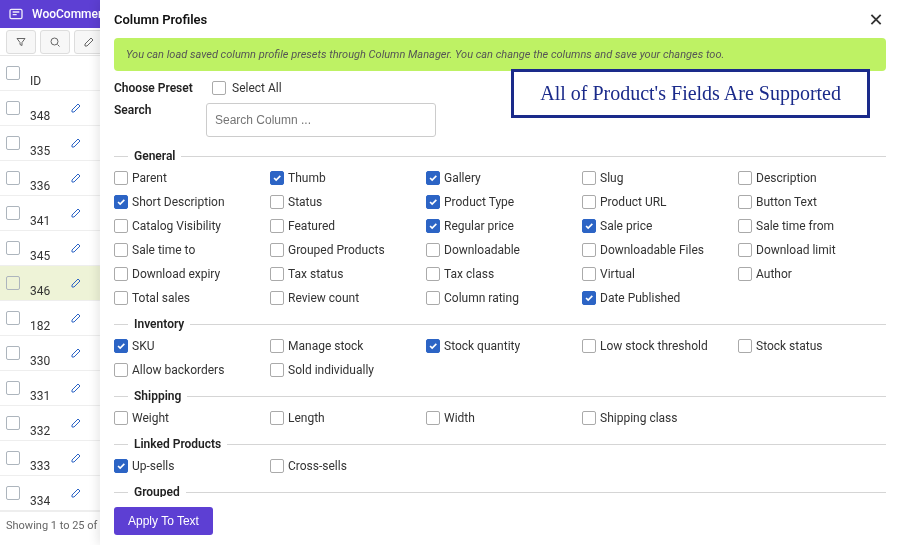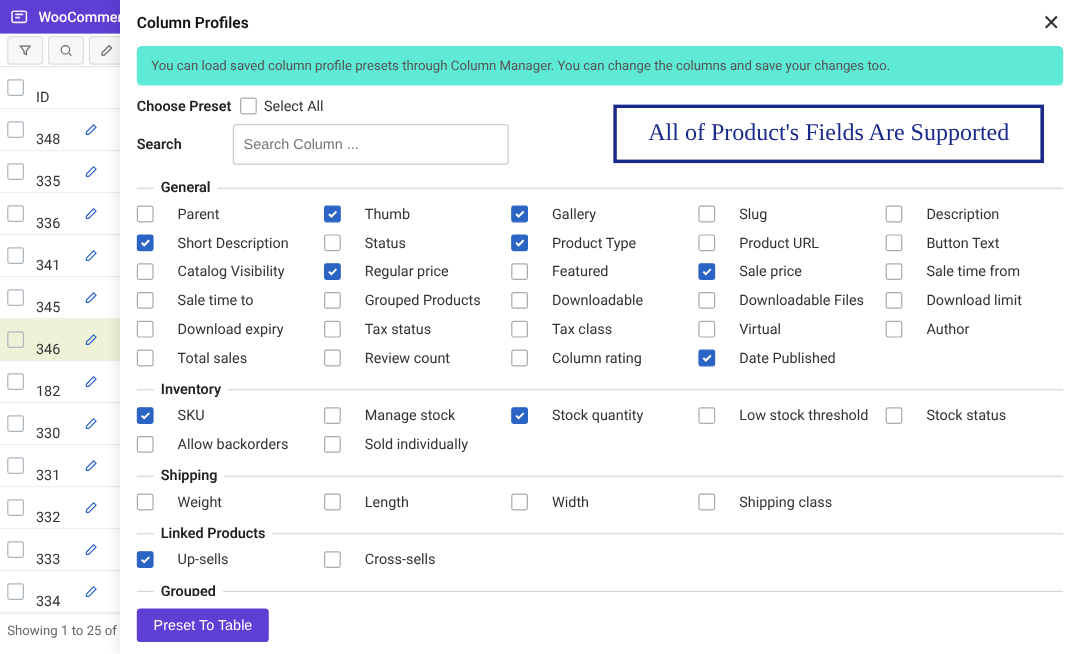--- a/index.html
+++ b/index.html
@@ -19,40 +19,40 @@
 .bg-id { font-size: 12px; color: #333; width: 30px; margin-top: 16px; }
 .bg-edit { color: #2c64c5; }
 .bg-pager { height: 28px; display: flex; align-items: center; padding: 0 6px; font-size: 11px; color: #666; border-top:1px solid #eee; }
 
 
 .modal { position: absolute; right: 0; top: 0; width: 800px; height: 545px; background: #fff; z-index: 10; box-shadow: -2px 0 10px rgba(0,0,0,0.1); display: flex; flex-direction: column; }
 .modal-head { height: 38px; display: flex; align-items: center; justify-content: space-between; padding: 0 14px; }
 .modal-title { font-weight: 600; font-size: 13px; color: #111; }
 .close { font-size: 18px; cursor: pointer; color: #333; width:20px; text-align:center; }
 .modal-body { flex: 1; overflow-y: auto; padding: 0 14px 60px 14px; }
-.notice { background: #5eead4; border-radius: 4px; padding: 10px 12px; font-size: 11px; color: #555; margin-bottom: 10px; }
-
-.row-form { display: flex; align-items: center; gap: 0; margin-bottom: 8px; }
+.notice { background: #bef264; border-radius: 4px; padding: 10px 12px; font-size: 11px; color: #555; margin-bottom: 10px; font-style: italic; }
+
+.row-form { display: flex; align-items: flex-start; gap: 12px; margin-bottom: 8px; }
 .row-form .lbl { width: 80px; font-size: 12px; font-weight: 600; color: #222; }
 .preset-select { width: 220px; height: 26px; border: 1px solid #ccc; border-radius: 3px; font-size: 12px; padding: 0 6px; background: #fbfbfb; }
 .search-input { width: 230px; height: 26px; border: 1px solid #ccc; border-radius: 3px; font-size: 12px; padding: 16px 8px; }
 .selectall { display: flex; align-items: center; gap: 6px; margin-left: 6px; }
 .cb { width: 14px; height: 14px; border: 1px solid #aaa; border-radius: 2px; display: inline-flex; align-items: center; justify-content: center; background: #fff; flex-shrink: 0; }
 .cb.on { border-color: #2c64c5; background: #2c64c5; }
 .cb.on svg { stroke: #fff; }
 
-.annotation { position: absolute; right: 30px; top: 87px; border: 3px solid #1a2a8a; padding: 10px 26px; font-family: Georgia, serif; font-size: 20px; color: #1a2a8a; background:#fff; z-index:20; }
+.annotation { position: absolute; right: 30px; top: 69px; border: 3px solid #1a2a8a; padding: 10px 26px; font-family: Georgia, serif; font-size: 20px; color: #1a2a8a; background:#fff; z-index:20; }
 
 .section { margin-top: 12px; }
 .sec-head { display: flex; align-items: center; margin-bottom: 8px; }
 .sec-line-l { width: 14px; height: 1px; background: #d5d5d5; }
 .sec-title { font-size: 12px; font-weight: 600; color: #222; margin: 0 6px; }
 .sec-line-r { flex: 1; height: 1px; background: #d5d5d5; }
 .grid5 { display: grid; grid-template-columns: repeat(5, 1fr); row-gap: 10px; column-gap: 8px; }
-.opt { display: flex; align-items: center; gap: 20px; font-size: 12px; color: #333; }
+.opt { display: flex; align-items: center; gap: 4px; font-size: 12px; color: #333; }
 
 .footer { position: absolute; bottom: 0; left: 0; right: 0; height: 48px; background: #fff; display: flex; align-items: center; padding: 0 14px; z-index: 15; }
 .apply { background: #5d3fd3; color: #fff; border: none; padding: 7px 14px; border-radius: 3px; font-size: 12px; cursor: pointer; }
 
 svg { display: block; }
 </style>
 </head>
 <body>
 
 <div class="bg-layer">
@@ -283,30 +283,30 @@
             </div>
             <div class="opt">
               <span class="cb"></span>
               <span>Button Text</span>
             </div>
             <div class="opt">
               <span class="cb"></span>
               <span>Catalog Visibility</span>
             </div>
             <div class="opt">
+              <span class="cb"></span>
+              <span>Featured</span>
+            </div>
+            <div class="opt">
               <span class="cb on">
                 <svg width="10" height="10" viewBox="0 0 24 24" fill="none" stroke="#fff" stroke-width="4">
                   <path d="M5 12l5 5L20 7"></path>
                 </svg>
               </span>
               <span>Regular price</span>
-            </div>
-            <div class="opt">
-              <span class="cb"></span>
-              <span>Featured</span>
             </div>
             <div class="opt">
               <span class="cb on">
                 <svg width="10" height="10" viewBox="0 0 24 24" fill="none" stroke="#fff" stroke-width="4">
                   <path d="M5 12l5 5L20 7"></path>
                 </svg>
               </span>
               <span>Sale price</span>
             </div>
             <div class="opt">
@@ -493,17 +493,17 @@
               <span>Reviews allowed</span>
             </div>
             <div></div>
             <div></div>
           </div>
         </div>
       </div>
   </div>
 
   <div class="footer">
-    <button class="apply">Preset To Table</button>
+    <button class="apply">Apply To Text</button>
   </div>
 </div>
 
 <div class="annotation">All of Product's Fields Are Supported</div>
 
 </body></html>

